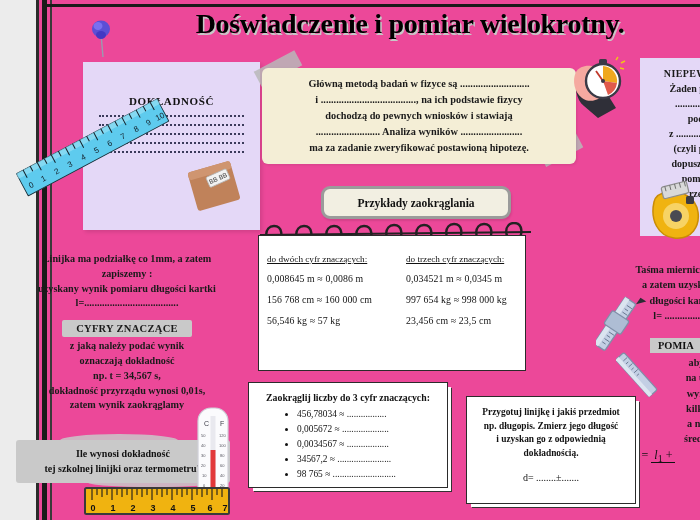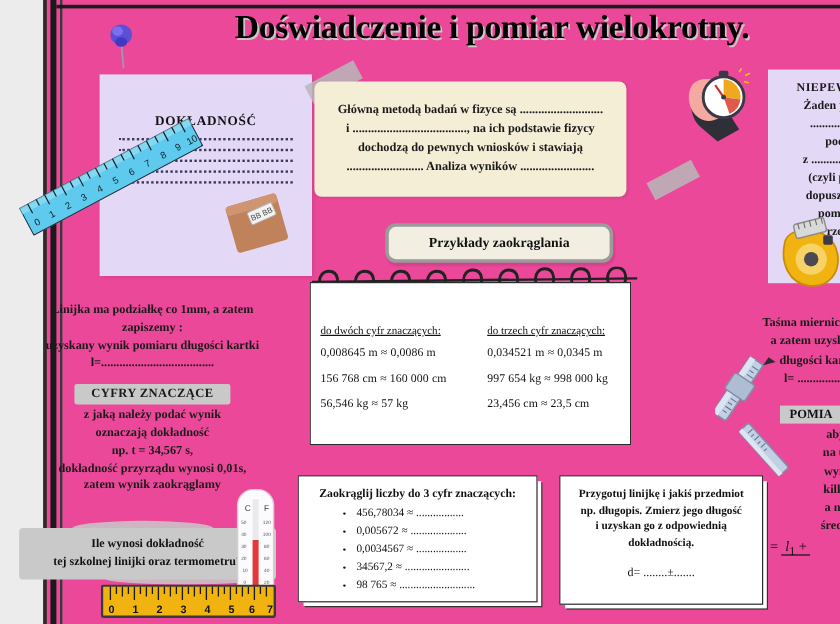--- a/index.html
+++ b/index.html
@@ -50,21 +50,21 @@
     margin: 0 16px 7px 16px;
     border-bottom: 2.5px dotted #3a3a5a;
     height: 1px;
   }
   .pin {
     position:absolute; left:88px; top:18px; width:26px; height:40px; z-index:6;
   }
 
   
   .note-cream {
-    position:absolute; left:262px; top:68px; width:260px; height:96px;
+    position:absolute; left:262px; top:68px; width:314px; height:96px;
     background:#f4eed6; border-radius:6px;
     box-shadow: 1px 1px 3px rgba(0,0,0,.10);
     display:flex; align-items:center; justify-content:center;
   }
   .note-cream p {
     margin:0; text-align:center; font-size:10.3px; line-height:1.55;
     font-weight:bold; color:#1a1a1a; padding:0 10px;
   }
   .tape {
     position:absolute; background:#b9b9b9; opacity:.85;
@@ -93,21 +93,21 @@
   }
 
   
   .notebook {
     position:absolute; left:258px; top:235px; width:268px; height:136px;
     background:#fff; border:1.6px solid #2b2b2b;
   }
   .notebook .sheet2 { position:absolute; left:3px; top:3px; width:268px; height:136px; background:#fff; border:1.4px solid #555; z-index:-1;}
   .notebook .sheet3 { position:absolute; left:6px; top:6px; width:268px; height:136px; background:#fff; border:1.4px solid #777; z-index:-2;}
   .spiral-wrap { position:absolute; left:258px; top:222px; width:275px; height:24px; }
-  .nb-cols { display:flex; padding: 34px 0 0 8px; gap: 20px; }
+  .nb-cols { display:flex; padding: 18px 0 0 8px; gap: 20px; }
   .nb-col { width: 50%; }
   .nb-head { font-size:9.2px; text-decoration: underline; color:#111; margin-bottom:9px; }
   .nb-row { font-size:9.8px; color:#111; margin-bottom:10px; letter-spacing:.1px; }
 
   
   .lefttext {
     position:absolute; left:20px; top:252px; width:214px;
     text-align:center; font-size:10.2px; line-height:1.45; color:#1a1a1a;
     font-weight:bold;
   }
@@ -142,21 +142,21 @@
   }
   .formula {
     position:absolute; left:628px; top:448px; font-size:12px; color:#111;
     font-family:"Liberation Serif", serif; white-space:nowrap;
   }
   .formula .frac { display:inline-block; vertical-align:middle; text-align:center; }
   .formula .num { border-bottom:1.3px solid #111; padding:0 3px; }
 
   
   .box-round {
-    position:absolute; left:248px; top:396px; width:200px; height:106px;
+    position:absolute; left:248px; top:382px; width:200px; height:106px;
     background:#fff; border:1.3px solid #2b2b2b;
     box-shadow: 4px 4px 0 -1px #fff, 5px 5px 0 -1px #333;
   }
   .box-round h4 { margin:9px 0 6px 0; text-align:center; font-size:9.8px; font-weight:bold; color:#111;}
   .box-round ul { margin:0; padding:0 0 0 48px; list-style:disc; }
   .box-round li { font-size:9.4px; color:#111; margin-bottom:5px; }
 
   .box-task {
     position:absolute; left:466px; top:396px; width:170px; height:108px;
     background:#fff; border:1.3px solid #2b2b2b;
@@ -213,20 +213,21 @@
 
   <div class="tape t1"></div>
   <div class="tape t2"></div>
 
   <div class="note-cream">
     <p>
       <span>Główną metodą badań w fizyce są ...........................</span><br>
       <span>i ....................................., na ich podstawie fizycy</span><br>
       <span>dochodzą do pewnych wniosków i stawiają</span><br>
       <span>......................... Analiza wyników ........................</span><br>
+      <span>ma za zadanie zweryfikować postawioną hipotezę.</span>
     </p>
   </div>
 
   <svg class="stopwatch" viewBox="0 0 62 66">
     <path d="M6 22 C2 30 4 44 12 50 L26 62 L44 52 L34 36 Z" fill="#2f2f38"></path>
     <path d="M4 16 C0 24 2 36 10 42 C18 48 30 44 34 34 C38 24 30 12 20 10 C13 9 7 11 4 16Z" fill="#f5a9a0"></path>
     <circle cx="31" cy="25" r="17" fill="#fff" stroke="#3a3a46" stroke-width="2.4"></circle>
     <path d="M31 25 L31 10 A15 15 0 0 1 45 27 Z" fill="#f0a81e"></path>
     <path d="M31 25 L45 27 A15 15 0 0 1 36 39 Z" fill="#e05a4c"></path>
     <rect x="27" y="3" width="8" height="5" rx="1.6" fill="#3a3a46"></rect>

